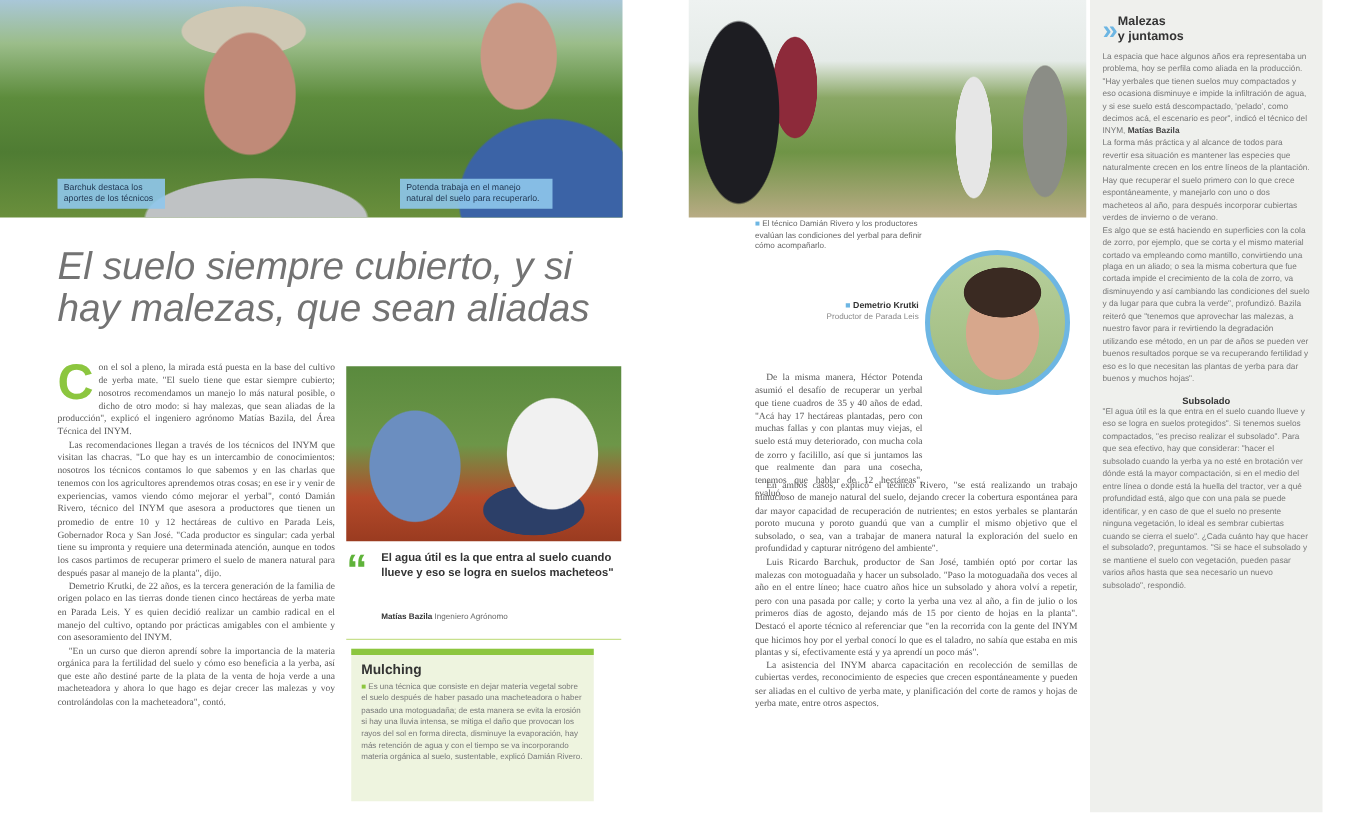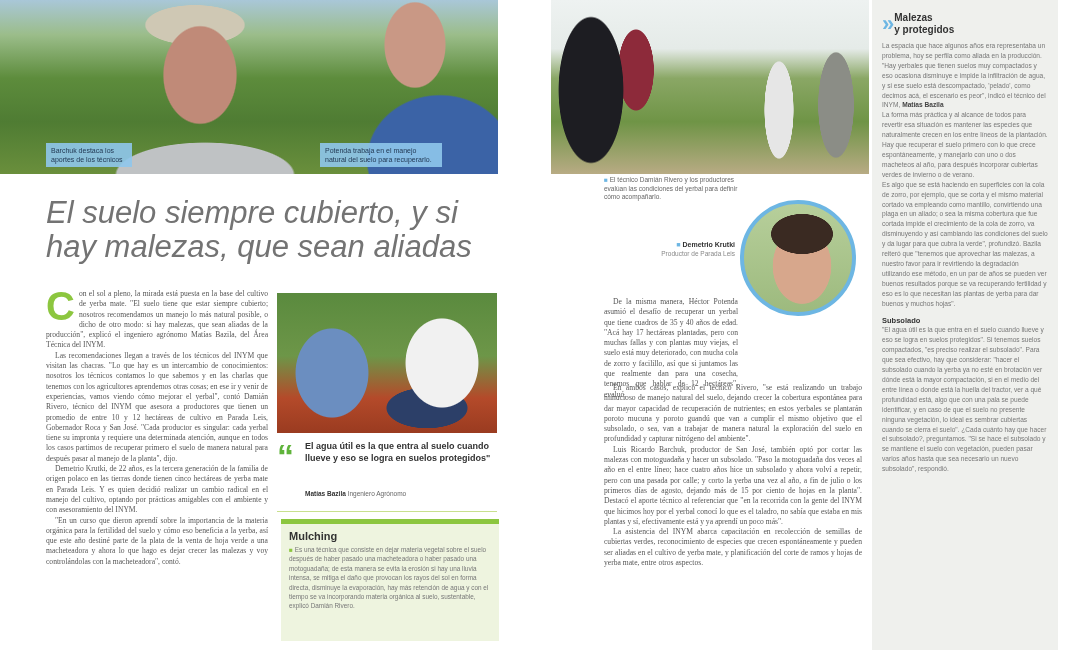--- a/index.html
+++ b/index.html
@@ -81,21 +81,21 @@
     font-family: "Liberation Sans", sans-serif; font-weight: 700; font-size: 9px; line-height: 11.5px; color: #333;
   }
   .quote-author {
     left: 305px; top: 490px; font-family: "Liberation Sans", sans-serif; font-size: 6.5px; color: #666;
   }
   .quote-author b { color: #333; }
   .quote-rule { left: 277px; top: 511px; width: 220px; height: 1px; background: #c8e08e; }
 
   
   .mulching {
-    left: 281px; top: 519px; width: 218px; height: 122px; background: #eef4df;
+    left: 281px; top: 519px; width: 194px; height: 122px; background: #eef4df;
     border-top: 5px solid #8cc63f; padding: 6px 8px;
     font-family: "Liberation Sans", sans-serif;
   }
   .mulching h3 { font-size: 11px; font-weight: 700; color: #333; margin-bottom: 3px; }
   .mulching p { font-size: 6.4px; line-height: 9.4px; color: #777; }
   .bullet { color: #8cc63f; }
 
   
   .cap2 {
     left: 604px; top: 176px; width: 140px; font-family: "Liberation Sans", sans-serif;
@@ -111,21 +111,21 @@
   
   .sidebar {
     left: 872px; top: 0; width: 186px; height: 650px; background: #eff0ed;
     padding: 12px 10px 0 10px; font-family: "Liberation Sans", sans-serif;
   }
   .sb-head { display: flex; align-items: flex-start; gap: 6px; margin-bottom: 5px; }
   .sb-chev { color: #6db6e3; font-weight: 700; font-size: 22px; line-height: 24px; letter-spacing: -6px; }
   .sb-title { font-weight: 700; font-size: 10px; line-height: 12px; color: #333; }
   .sb-text { font-size: 6.6px; line-height: 9.9px; color: #777; }
   .sb-text b { color: #444; }
-  .sb-sub { font-weight: 700; font-size: 7.5px; color: #333; margin-top: 8px; }
+  .sb-sub { font-weight: 700; font-size: 7.5px; color: #333; margin-top: 8px; text-align: center; }
 </style>
 </head>
 <body>
 
 <div class="photo photo-top-left">
   <div class="photo-caption" style="left:46px; top:143px; width:86px;">Barchuk destaca los aportes de los técnicos</div>
   <div class="photo-caption" style="left:320px; top:143px; width:122px;">Potenda trabaja en el manejo natural del suelo para recuperarlo.</div>
 </div>
 
 <h1 class="abs headline">El suelo siempre cubierto, y si hay malezas, que sean aliadas</h1>
@@ -133,21 +133,21 @@
 <div class="col" style="left:46px; top:289px; width:222px;">
   <p class="noindent"><span class="dropcap">C</span><span>on el sol a pleno, la mirada está puesta en la base del cultivo de yerba mate. "El suelo tiene que estar siempre cubierto; nosotros recomendamos un manejo lo más natural posible, o dicho de otro modo: si hay malezas, que sean aliadas de la producción", explicó el ingeniero agrónomo Matías Bazila, del Área Técnica del INYM.</span></p>
   <p>Las recomendaciones llegan a través de los técnicos del INYM que visitan las chacras. "Lo que hay es un intercambio de conocimientos: nosotros los técnicos contamos lo que sabemos y en las charlas que tenemos con los agricultores aprendemos otras cosas; en ese ir y venir de experiencias, vamos viendo cómo mejorar el yerbal", contó Damián Rivero, técnico del INYM que asesora a productores que tienen un promedio de entre 10 y 12 hectáreas de cultivo en Parada Leis, Gobernador Roca y San José. "Cada productor es singular: cada yerbal tiene su impronta y requiere una determinada atención, aunque en todos los casos partimos de recuperar primero el suelo de manera natural para después pasar al manejo de la planta", dijo.</p>
   <p>Demetrio Krutki, de 22 años, es la tercera generación de la familia de origen polaco en las tierras donde tienen cinco hectáreas de yerba mate en Parada Leis. Y es quien decidió realizar un cambio radical en el manejo del cultivo, optando por prácticas amigables con el ambiente y con asesoramiento del INYM.</p>
   <p>"En un curso que dieron aprendí sobre la importancia de la materia orgánica para la fertilidad del suelo y cómo eso beneficia a la yerba, así que este año destiné parte de la plata de la venta de hoja verde a una macheteadora y ahora lo que hago es dejar crecer las malezas y voy controlándolas con la macheteadora", contó.</p>
 </div>
 
 <div class="photo photo-mid"></div>
 
 <div class="abs quote-mark">“</div>
-<div class="abs quote-text">El agua útil es la que entra al suelo cuando llueve y eso se logra en suelos protegidos"</div>
+<div class="abs quote-text">El agua útil es la que entra al suelo cuando llueve y eso se logra en suelos macheteos"</div>
 <div class="abs quote-author">
   <b>Matías Bazila</b>&nbsp;<span>Ingeniero Agrónomo</span>
 </div>
 <div class="abs quote-rule"></div>
 
 <div class="abs mulching">
   <h3>Mulching</h3>
   <p><span class="bullet">■</span> <span>Es una técnica que consiste en dejar materia vegetal sobre el suelo después de haber pasado una macheteadora o haber pasado una motoguadaña; de esta manera se evita la erosión si hay una lluvia intensa, se mitiga el daño que provocan los rayos del sol en forma directa, disminuye la evaporación, hay más retención de agua y con el tiempo se va incorporando materia orgánica al suelo, sustentable, explicó Damián Rivero.</span></p>
 </div>
 
@@ -171,21 +171,21 @@
   <p>En ambos casos, explicó el técnico Rivero, "se está realizando un trabajo minucioso de manejo natural del suelo, dejando crecer la cobertura espontánea para dar mayor capacidad de recuperación de nutrientes; en estos yerbales se plantarán poroto mucuna y poroto guandú que van a cumplir el mismo objetivo que el subsolado, o sea, van a trabajar de manera natural la exploración del suelo en profundidad y capturar nitrógeno del ambiente".</p>
   <p>Luis Ricardo Barchuk, productor de San José, también optó por cortar las malezas con motoguadaña y hacer un subsolado. "Paso la motoguadaña dos veces al año en el entre líneo; hace cuatro años hice un subsolado y ahora volví a repetir, pero con una pasada por calle; y corto la yerba una vez al año, a fin de julio o los primeros días de agosto, dejando más de 15 por ciento de hojas en la planta". Destacó el aporte técnico al referenciar que "en la recorrida con la gente del INYM que hicimos hoy por el yerbal conocí lo que es el taladro, no sabía que estaba en mis plantas y sí, efectivamente está y ya aprendí un poco más".</p>
   <p>La asistencia del INYM abarca capacitación en recolección de semillas de cubiertas verdes, reconocimiento de especies que crecen espontáneamente y pueden ser aliadas en el cultivo de yerba mate, y planificación del corte de ramos y hojas de yerba mate, entre otros aspectos.</p>
 </div>
 
 <div class="abs sidebar">
   <div class="sb-head">
     <span class="sb-chev">»</span>
     <div class="sb-title">
       <div>Malezas</div>
-      <div>y protegidos</div>
+      <div>y juntamos</div>
     </div>
   </div>
   <div class="sb-text">
     <p><span>La espacia que hace algunos años era representaba un problema, hoy se perfila como aliada en la producción. "Hay yerbales que tienen suelos muy compactados y eso ocasiona disminuye e impide la infiltración de agua, y si ese suelo está descompactado, 'pelado', como decimos acá, el escenario es peor", indicó el técnico del INYM,</span> <b>Matías Bazila</b></p>
     <p>La forma más práctica y al alcance de todos para revertir esa situación es mantener las especies que naturalmente crecen en los entre líneos de la plantación.</p>
     <p>Hay que recuperar el suelo primero con lo que crece espontáneamente, y manejarlo con uno o dos macheteos al año, para después incorporar cubiertas verdes de invierno o de verano.</p>
     <p>Es algo que se está haciendo en superficies con la cola de zorro, por ejemplo, que se corta y el mismo material cortado va empleando como mantillo, convirtiendo una plaga en un aliado; o sea la misma cobertura que fue cortada impide el crecimiento de la cola de zorro, va disminuyendo y así cambiando las condiciones del suelo y da lugar para que cubra la verde", profundizó. Bazila reiteró que "tenemos que aprovechar las malezas, a nuestro favor para ir revirtiendo la degradación utilizando ese método, en un par de años se pueden ver buenos resultados porque se va recuperando fertilidad y eso es lo que necesitan las plantas de yerba para dar buenos y muchos hojas".</p>
   </div>
   <div class="sb-sub">Subsolado</div>
   <div class="sb-text">

